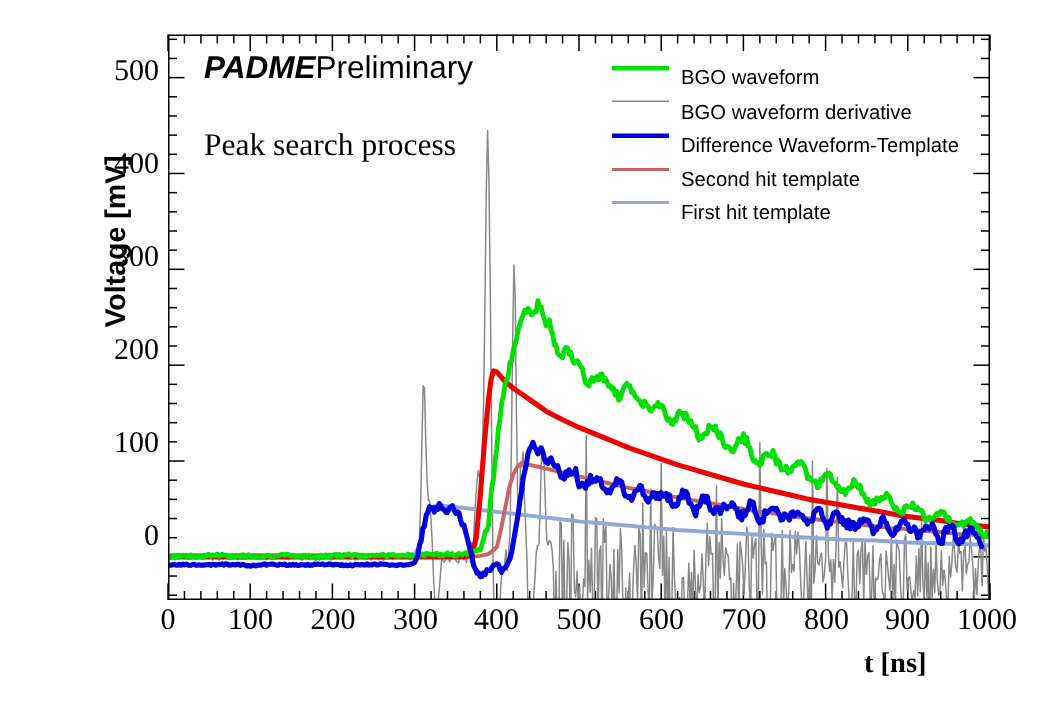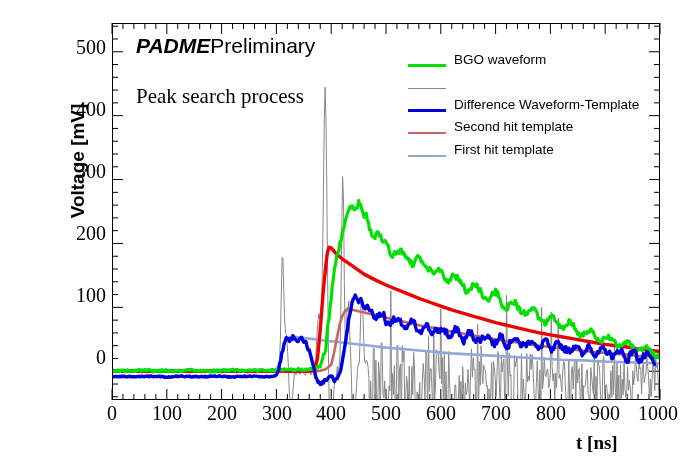--- a/index.html
+++ b/index.html
@@ -35,21 +35,21 @@
   #title-block{
     position:absolute;left:136px;top:34px;color:#000;line-height:1.12;
   }
   #title-main{font-family:Liberation Sans, sans-serif;font-size:21px;white-space:nowrap;}
   #title-padme{font-weight:bold;font-style:italic;}
   #title-sub{font-family:"Liberation Serif",serif;font-size:21px;white-space:nowrap;margin-top:27px;}
   #legend{
     position:absolute;left:408px;top:44px;width:250px;
   }
   .legend-row{
-    display:flex;align-items:flex-end;height:22.5px;
+    display:flex;align-items:flex-start;height:22.5px;
   }
   .legend-swatch{
     width:38px;height:0;border-top-style:solid;margin-right:8px;flex:0 0 38px;
   }
   .legend-text{
     font-family:"Liberation Sans",sans-serif;font-size:13.5px;color:#000;white-space:nowrap;
   }
 </style>
 </head>
 <body>
@@ -271,20 +271,21 @@
     <div id="title-sub">Peak search process</div>
   </div>
 
   <div id="legend">
       <div class="legend-row">
         <div class="legend-swatch" style="border-top-color: rgb(0, 224, 0); border-top-width: 3.2px;"></div>
         <div class="legend-text">BGO waveform</div>
       </div>
       <div class="legend-row">
         <div class="legend-swatch" style="border-top-color: rgb(136, 136, 136); border-top-width: 1px;"></div>
+        <div class="legend-text">BGO waveform derivative</div>
       </div>
       <div class="legend-row">
         <div class="legend-swatch" style="border-top-color: rgb(0, 0, 221); border-top-width: 3.2px;"></div>
         <div class="legend-text">Difference Waveform-Template</div>
       </div>
       <div class="legend-row">
         <div class="legend-swatch" style="border-top-color: rgb(200, 100, 100); border-top-width: 2px;"></div>
         <div class="legend-text">Second hit template</div>
       </div>
       <div class="legend-row">

